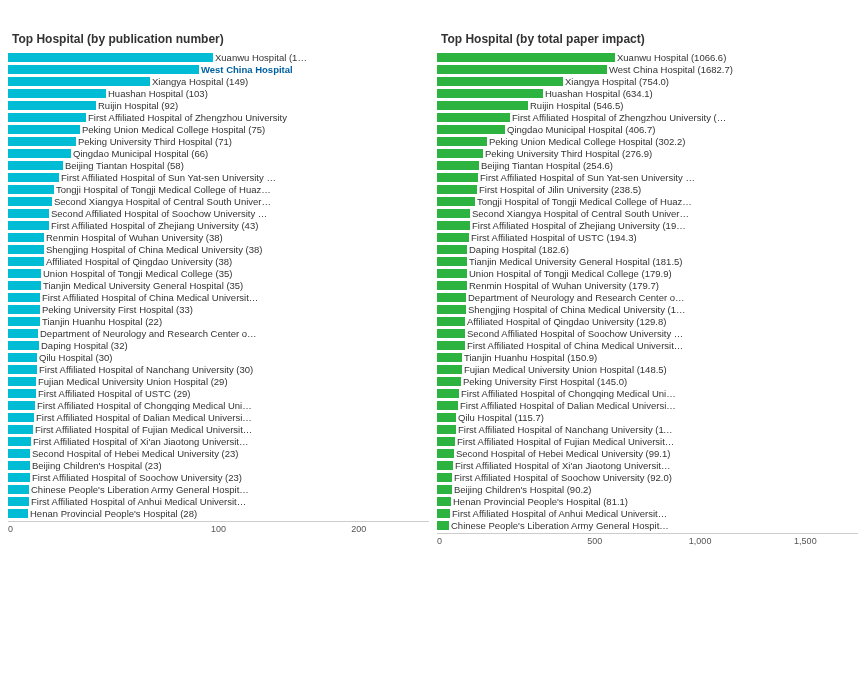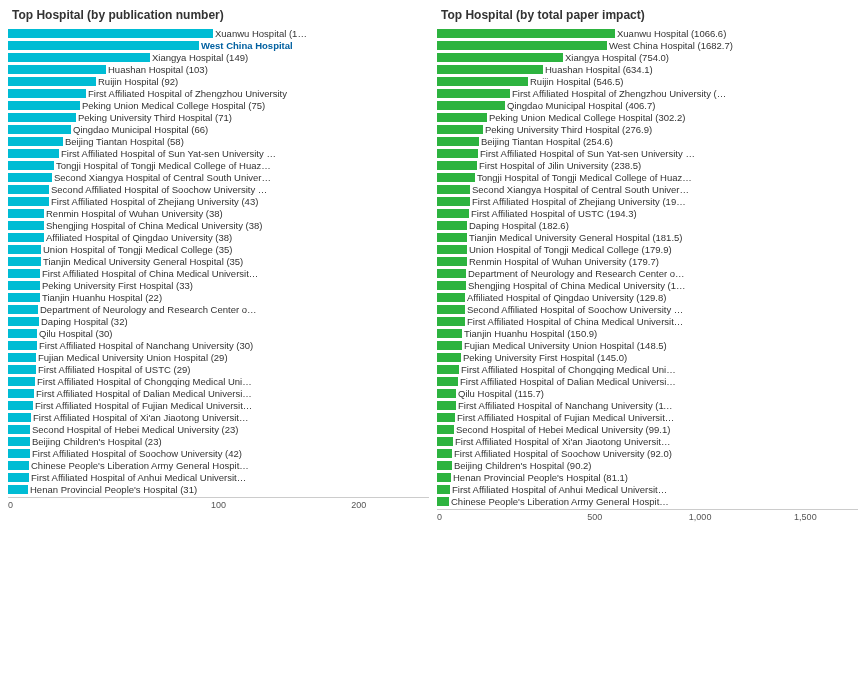--- a/index.html
+++ b/index.html
@@ -13,20 +13,21 @@
     }
     .charts-container {
       display: flex;
       width: 866px;
       padding: 8px 4px;
       gap: 0;
     }
     .chart-panel {
       flex: 1;
       padding: 0 4px;
+      margin-top: 24px;
     }
     .chart-title {
       font-size: 12px;
       font-weight: bold;
       color: #333;
       margin-bottom: 6px;
       padding-left: 4px;
     }
     .chart-area {
       position: relative;
@@ -214,33 +215,33 @@
         <div class="bar-row">
           <div class="bar bar-cyan" style="width: 22px;"></div>
           <span class="bar-label">Second Hospital of Hebei Medical University (23)</span>
         </div>
         <div class="bar-row">
           <div class="bar bar-cyan" style="width: 22px;"></div>
           <span class="bar-label">Beijing Children's Hospital (23)</span>
         </div>
         <div class="bar-row">
           <div class="bar bar-cyan" style="width: 22px;"></div>
-          <span class="bar-label">First Affiliated Hospital of Soochow University (42)</span>
+          <span class="bar-label">First Affiliated Hospital of Soochow University (23)</span>
         </div>
         <div class="bar-row">
           <div class="bar bar-cyan" style="width: 21px;"></div>
           <span class="bar-label">Chinese People's Liberation Army General Hospital (22)</span>
         </div>
         <div class="bar-row">
           <div class="bar bar-cyan" style="width: 21px;"></div>
           <span class="bar-label">First Affiliated Hospital of Anhui Medical University (22)</span>
         </div>
         <div class="bar-row">
           <div class="bar bar-cyan" style="width: 20px;"></div>
-          <span class="bar-label">Henan Provincial People's Hospital (31)</span>
+          <span class="bar-label">Henan Provincial People's Hospital (28)</span>
         </div>
       </div>
     <div class="x-axis" id="left-axis">
         <div class="x-tick">0</div>
         <div class="x-tick">100</div>
         <div class="x-tick">200</div>
       </div>
   </div>
 
   <div class="chart-panel">

